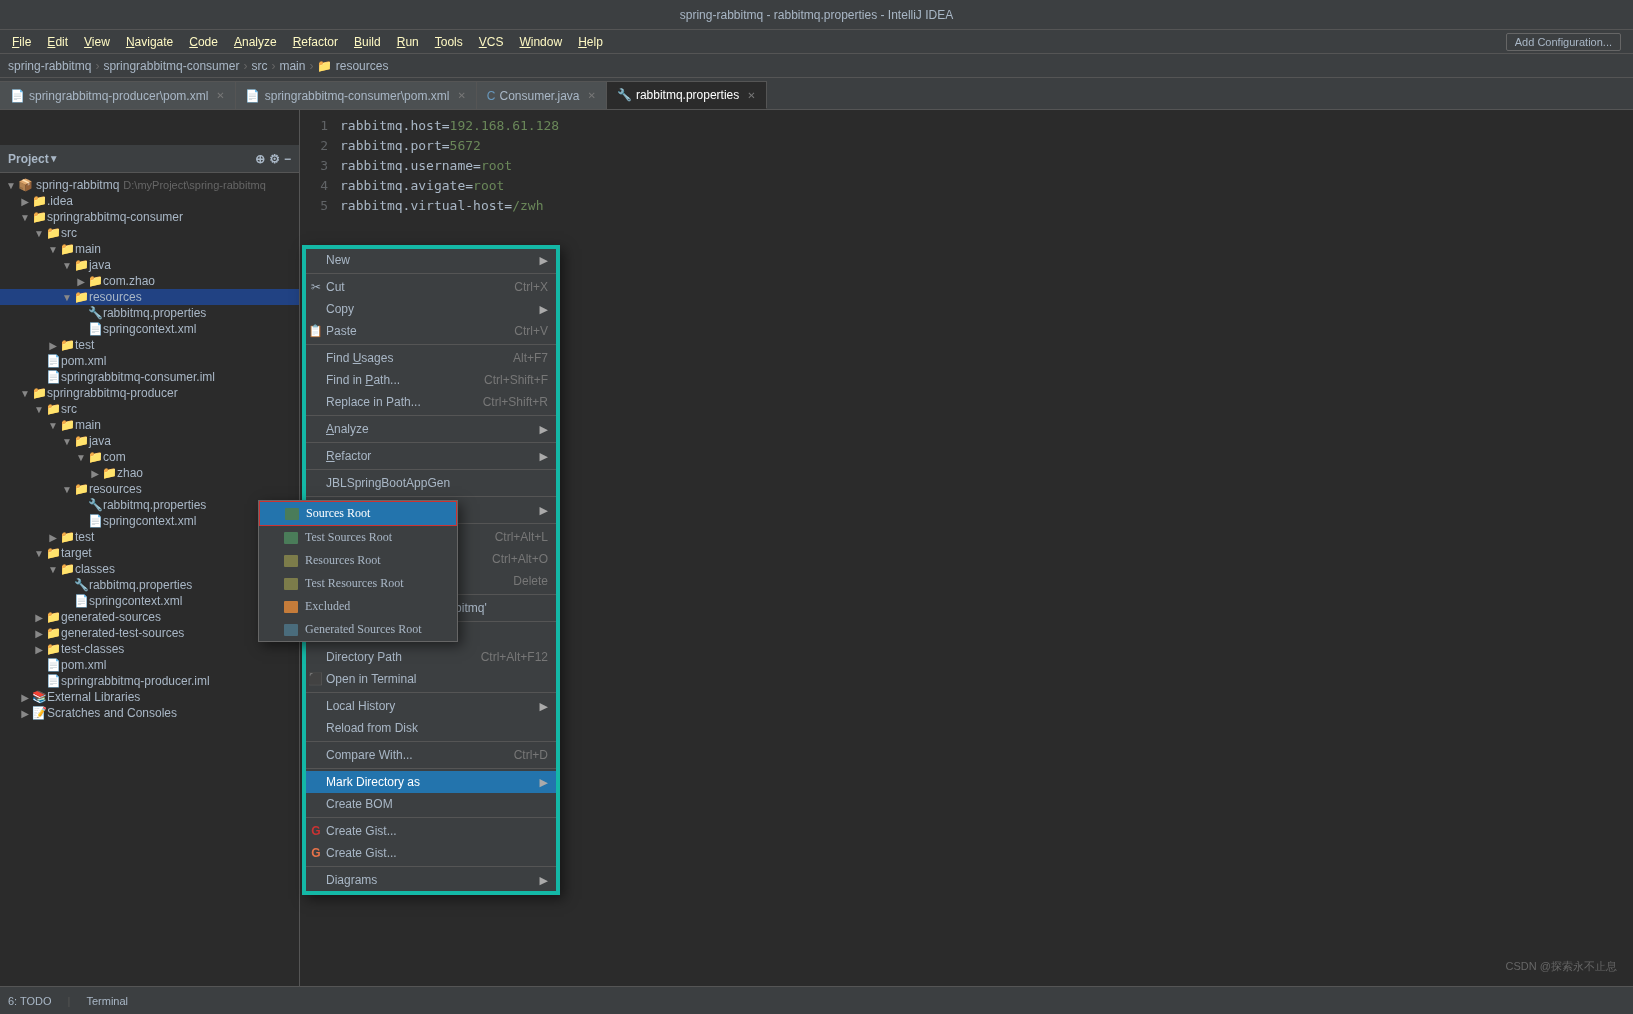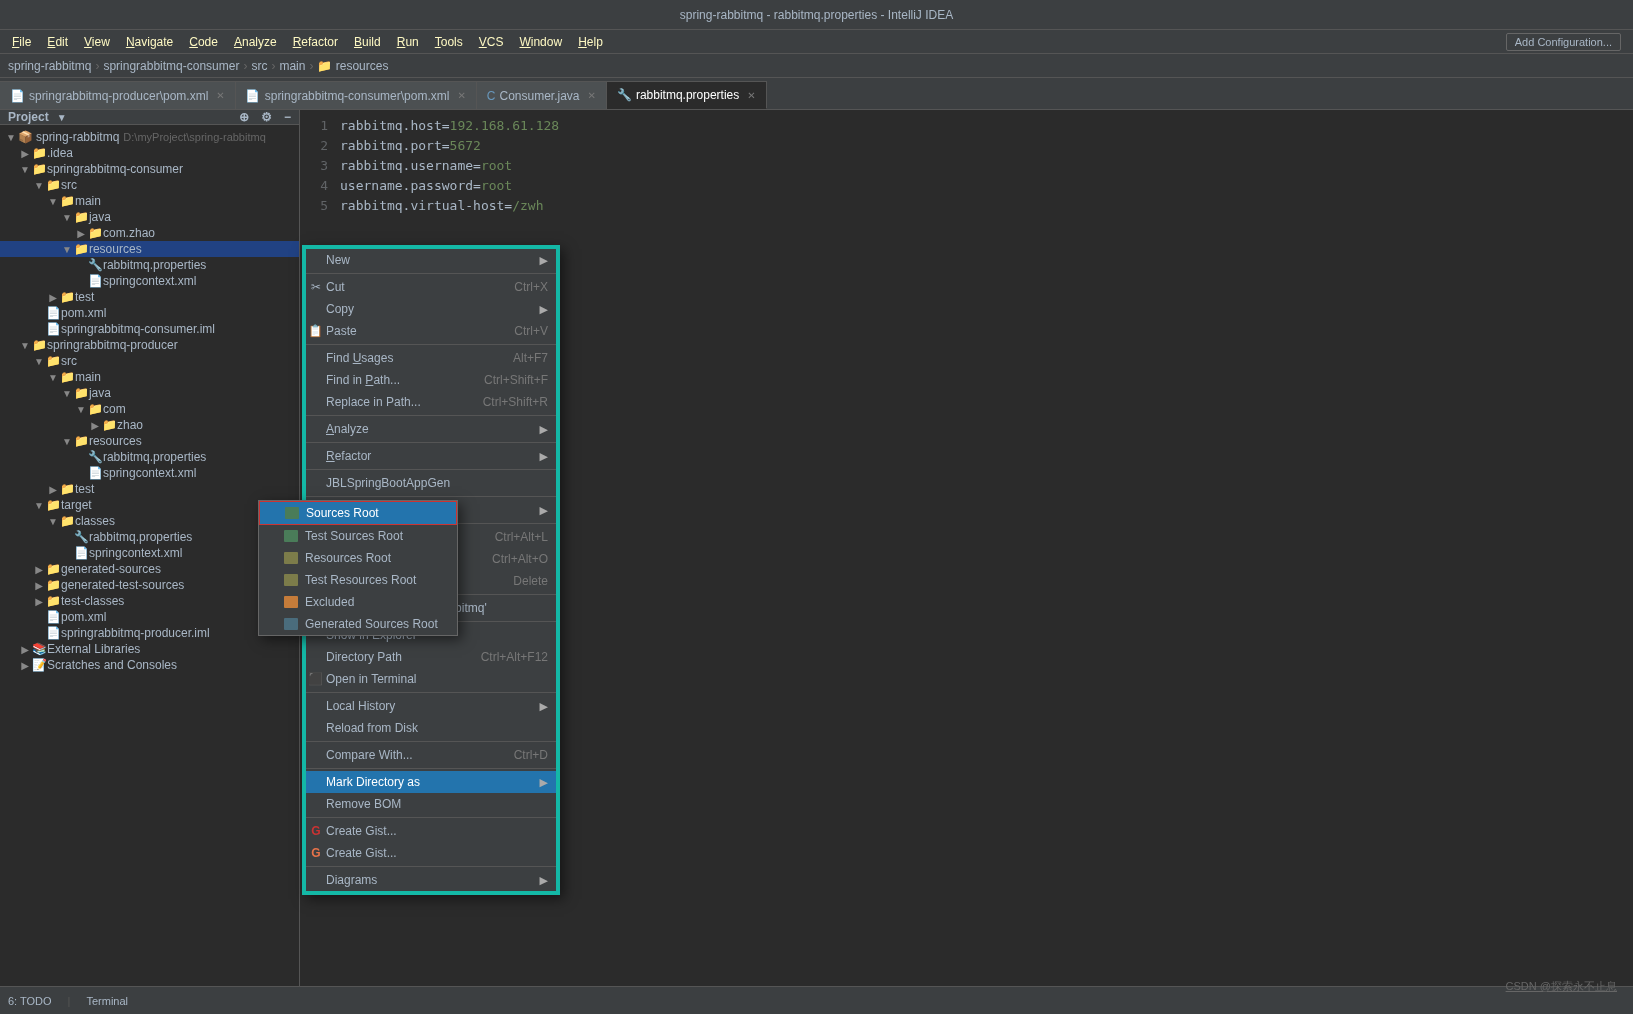--- a/index.html
+++ b/index.html
@@ -98,29 +98,29 @@
     
     .sidebar {
       width: 300px;
       background: #2b2b2b;
       border-right: 1px solid #555;
       overflow: auto;
       flex-shrink: 0;
       position: relative;
     }
     .sidebar-header {
-      height: 15px;
+      height: 28px;
       background: #3c3f41;
       display: flex;
       align-items: center;
       padding: 0 8px;
       border-bottom: 1px solid #555;
       font-size: 12px;
       font-weight: bold;
-      gap: 8px;
+      margin-top: 35px;
     }
     .sidebar-content {
       padding: 4px 0;
     }
     .tree-item {
       display: flex;
       align-items: center;
       padding: 1px 0;
       cursor: pointer;
       font-size: 12px;
@@ -212,20 +212,21 @@
       font-size: 12px;
     }
 
     
     .sub-item {
       display: flex;
       align-items: center;
       padding: 4px 8px 4px 24px;
       cursor: pointer;
       position: relative;
+      font-family: Liberation Serif, serif;
     }
     .sub-item.active { background: #2374ad; color: #ffffff; }
     .sub-item .sub-icon {
       width: 16px;
       height: 14px;
       margin-right: 6px;
       display: inline-flex;
       align-items: center;
       justify-content: center;
     }
@@ -258,24 +259,23 @@
     .status-todo {
       display: flex;
       align-items: center;
       gap: 4px;
     }
 
     
     .watermark {
       position: absolute;
       right: 16px;
-      bottom: 20px;
+      bottom: 40px;
       color: #666;
       font-size: 11px;
-      text-decoration: underline;
     }
 
     
     .add-config-btn {
       margin-left: auto;
       background: transparent;
       border: 1px solid #666;
       color: #a9b7c6;
       padding: 2px 8px;
       font-size: 11px;
@@ -629,21 +629,21 @@
     </div>
     <div class="code-line">
       <span class="line-num">3</span>
       <span class="line-content">
         <span class="code-key">rabbitmq.username=</span><span class="code-value">root</span>
       </span>
     </div>
     <div class="code-line">
       <span class="line-num">4</span>
       <span class="line-content">
-        <span class="code-key">username.password=</span><span class="code-value">root</span>
+        <span class="code-key">rabbitmq.avigate=</span><span class="code-value">root</span>
       </span>
     </div>
     <div class="code-line">
       <span class="line-num">5</span>
       <span class="line-content">
         <span class="code-key">rabbitmq.virtual-host=</span><span class="code-value">/zwh</span>
       </span>
     </div>
   </div>
 </div>
@@ -776,21 +776,21 @@
   </div>
 
   <div class="ctx-separator"></div>
 
   <div class="ctx-item mark-dir-item">
     <span class="ctx-label">Mark Directory as</span>
     <span class="ctx-arrow">▶</span>
   </div>
 
   <div class="ctx-item">
-    <span class="ctx-label">Remove BOM</span>
+    <span class="ctx-label">Create BOM</span>
   </div>
 
   <div class="ctx-separator"></div>
 
   <div class="ctx-item">
     <span class="ctx-icon-area" style="color:#cc3333; font-weight:bold">G</span>
     <span class="ctx-label">Create Gist...</span>
   </div>
 
   <div class="ctx-item">

